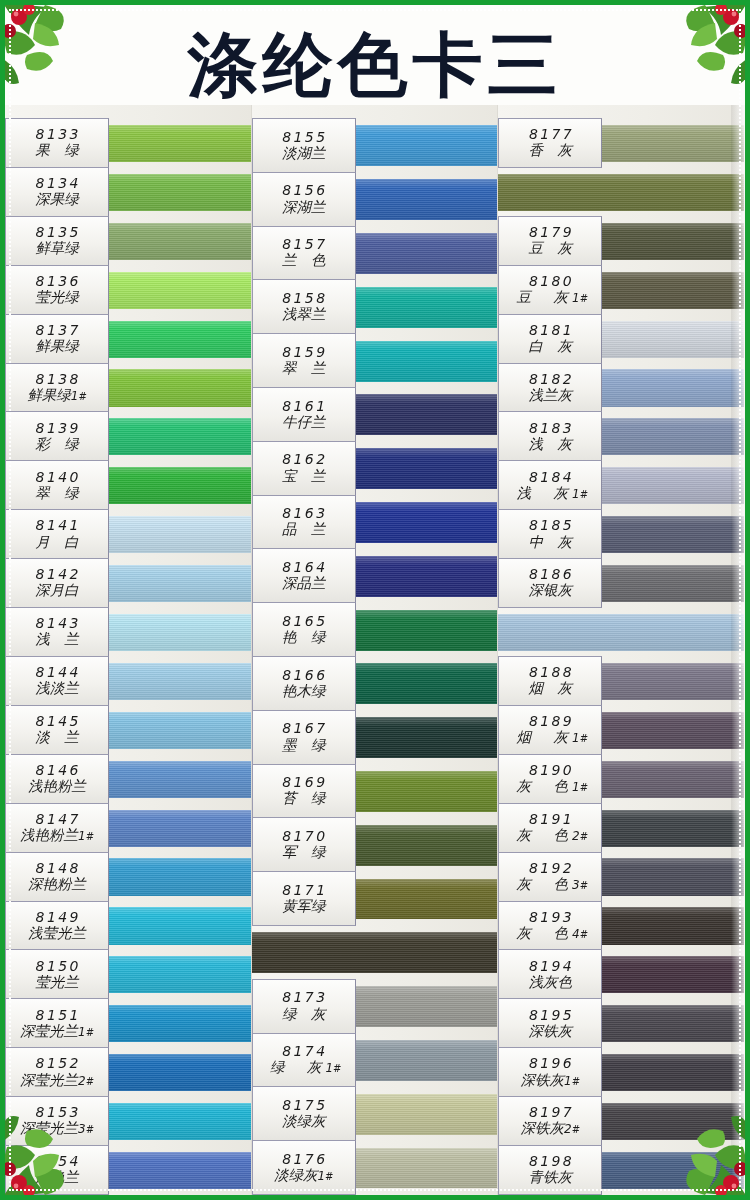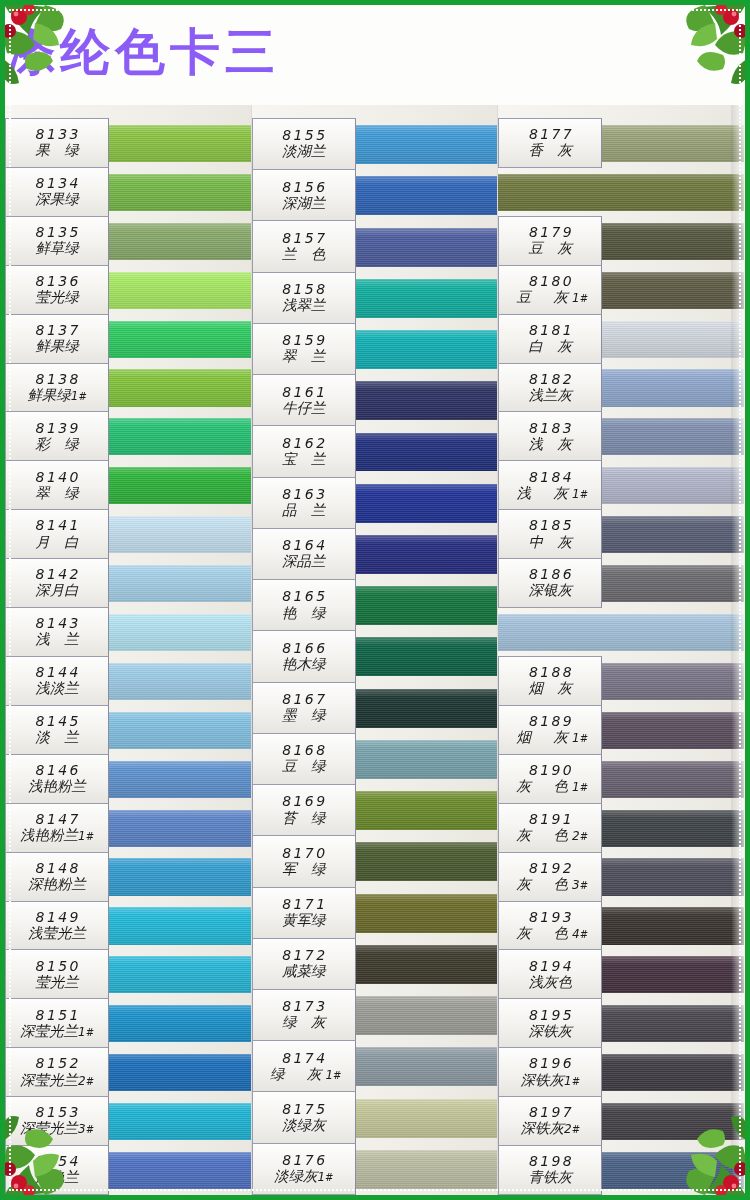--- a/index.html
+++ b/index.html
@@ -26,24 +26,25 @@
   
   .header {
     position: relative;
     height: 100px;
     background: #fdfdfb;
     overflow: hidden;
   }
   .title {
     position: absolute;
     left: 0; right: 0; top: 14px;
-    font-size: 50px;
+    text-align: center;
+    font-size: 70px;
     font-weight: 700;
     letter-spacing: 5px;
-    color: #8b5cf6;
+    color: #0f172a;
     font-family: "DejaVu Sans", "Liberation Sans", sans-serif;
   }
   
   .holly { position: absolute; width: 120px; height: 100px; z-index: 20; }
   .holly.tl { left: -4px; top: -4px; }
   .holly.tr { right: -4px; top: -4px; transform: scaleX(-1); }
   .holly.bl { left: -4px; bottom: -4px; transform: scaleY(-1); }
   .holly.br { right: -4px; bottom: -4px; transform: scale(-1,-1); }
   .holly-bottom { position: absolute; bottom: 0; z-index: 20; }
 
@@ -511,29 +512,20 @@
           <div class="label-cell">
             <div class="code">8167</div>
             <div class="cname">墨 绿</div>
           </div>
           <div class="swatch-cell">
             <div class="swatch" style="background: rgb(28, 54, 50);"></div>
           </div>
         </div>
         <div class="row">
           <div class="label-cell">
-            <div class="code">8168</div>
-            <div class="cname">豆 绿</div>
-          </div>
-          <div class="swatch-cell">
-            <div class="swatch" style="background: rgb(121, 165, 174);"></div>
-          </div>
-        </div>
-        <div class="row">
-          <div class="label-cell">
             <div class="code">8169</div>
             <div class="cname">苔 绿</div>
           </div>
           <div class="swatch-cell">
             <div class="swatch" style="background: rgb(109, 140, 44);"></div>
           </div>
         </div>
         <div class="row">
           <div class="label-cell">
             <div class="code">8170</div>
@@ -546,24 +538,20 @@
         <div class="row">
           <div class="label-cell">
             <div class="code">8171</div>
             <div class="cname">黄军绿</div>
           </div>
           <div class="swatch-cell">
             <div class="swatch" style="background: rgb(109, 109, 43);"></div>
           </div>
         </div>
         <div class="row">
-          <div class="label-cell">
-            <div class="code">8172</div>
-            <div class="cname">咸菜绿</div>
-          </div>
           <div class="swatch-cell">
             <div class="swatch" style="background: rgb(62, 58, 45);"></div>
           </div>
         </div>
         <div class="row">
           <div class="label-cell">
             <div class="code">8173</div>
             <div class="cname">绿 灰</div>
           </div>
           <div class="swatch-cell">

